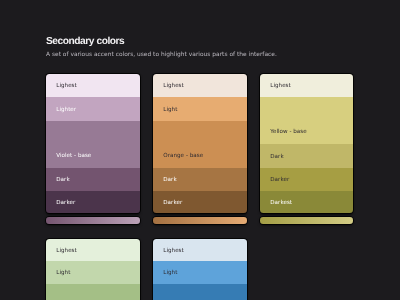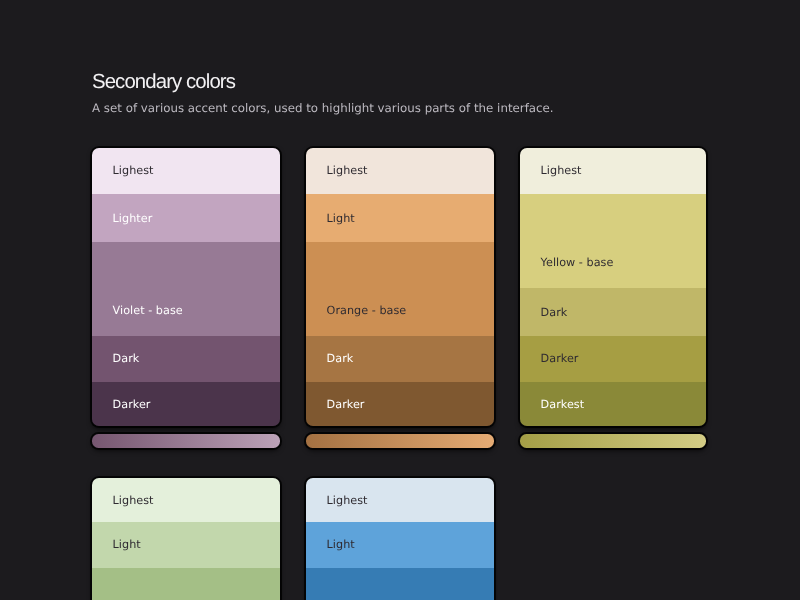--- a/index.html
+++ b/index.html
@@ -8,21 +8,21 @@
     background:#1c1b1e;
     font-family:"Liberation Sans",sans-serif;
     -webkit-font-smoothing:antialiased;
     text-rendering:geometricPrecision;
   }
   .page{position:relative;width:400px;height:300px;overflow:hidden;}
 
   .page-title{
     position:absolute;left:46px;top:36px;
     font-family:"Liberation Sans",sans-serif;
-    font-size:10.2px;font-weight:normal;color:#f3f2f4;
+    font-size:10.2px;font-weight:bold;color:#f3f2f4;
     letter-spacing:-0.45px;line-height:12px;white-space:nowrap;
   }
   .page-subtitle{
     position:absolute;left:46px;top:51px;
     font-family:"DejaVu Sans",sans-serif;
     font-size:5.9px;font-weight:400;color:#bcb9c0;
     letter-spacing:0.01px;line-height:9px;white-space:nowrap;
   }
 
   .grid{position:absolute;left:0;top:0;width:400px;height:300px;}

